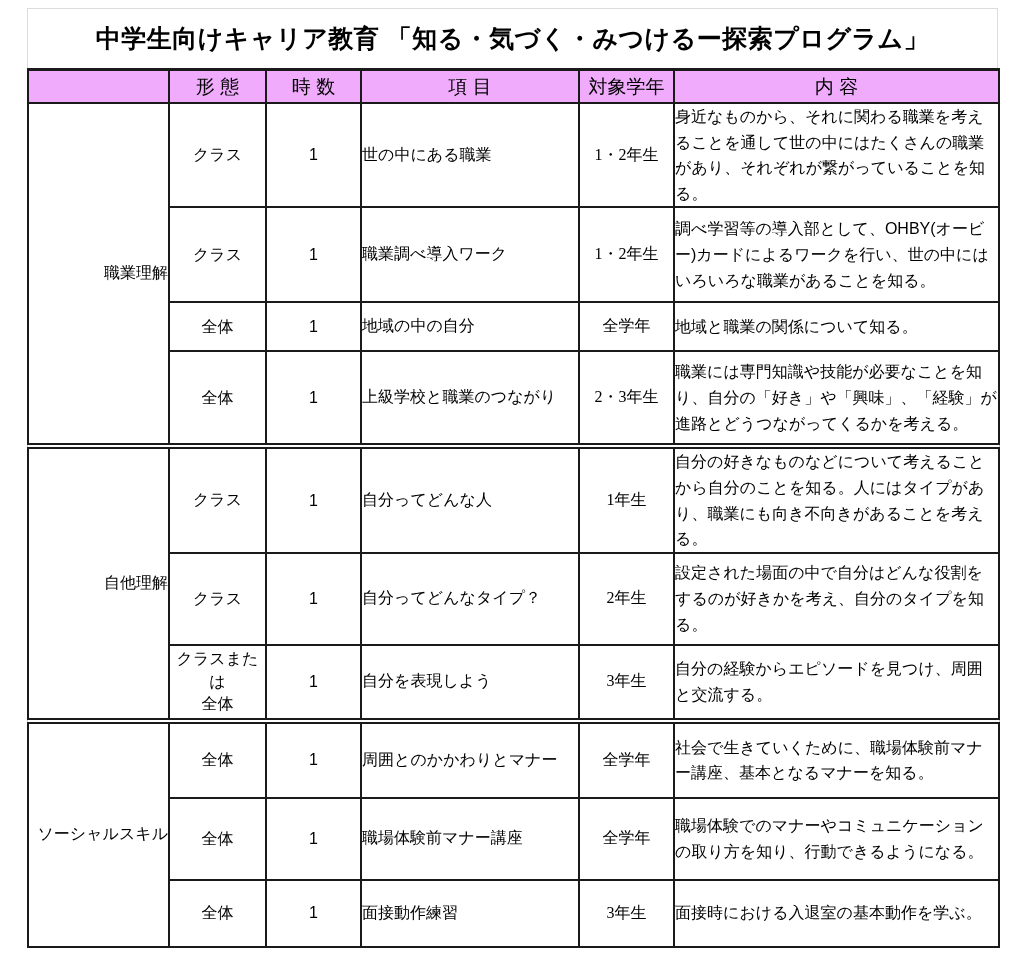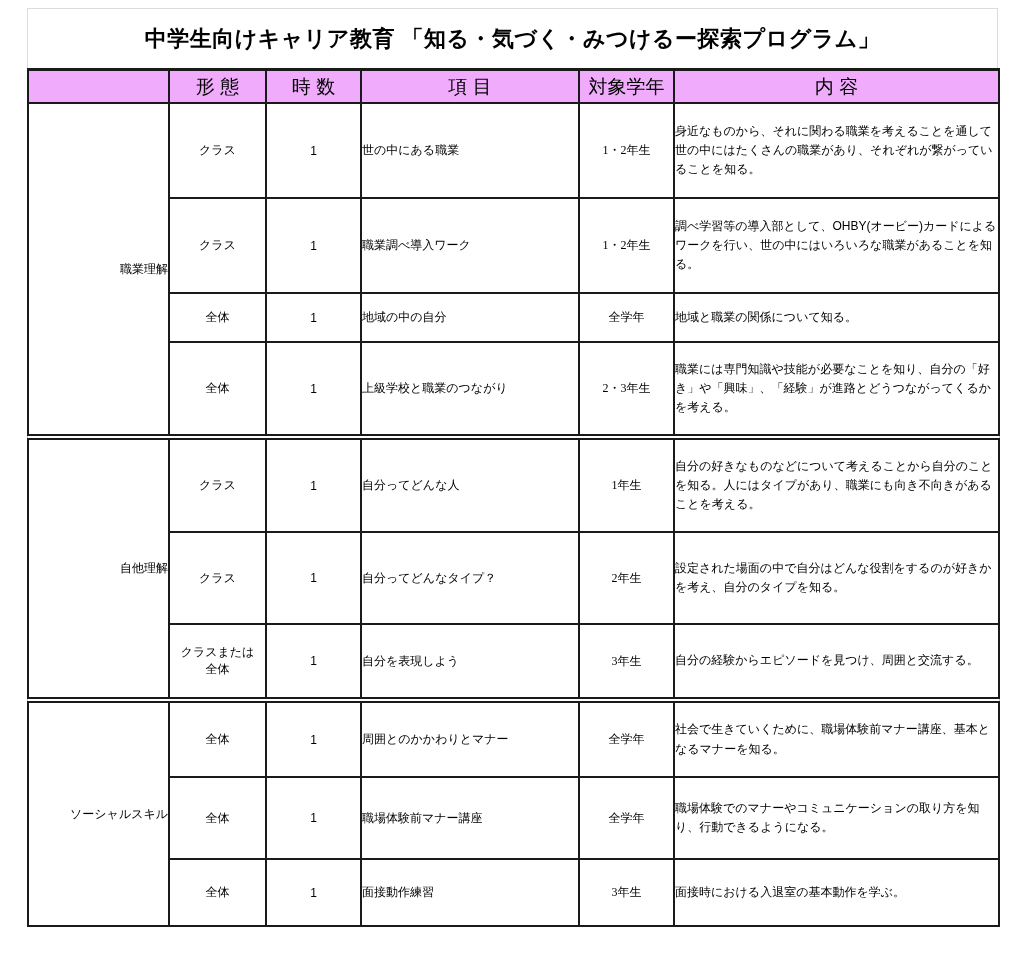--- a/index.html
+++ b/index.html
@@ -24,21 +24,21 @@
     height: 60px;
     box-sizing: border-box;
     border: 1px solid #dcdcdc;
     border-bottom: none;
     display: flex;
     align-items: center;
     justify-content: center;
     background: #ffffff;
   }
   .title-text {
-    font-size: 22px;
+    font-size: 25px;
     font-weight: bold;
     letter-spacing: 0.5px;
     white-space: nowrap;
   }
   table.program {
     position: absolute;
     left: 27px;
     top: 68px;
     width: 971px;
     border-collapse: collapse;
@@ -53,21 +53,21 @@
     border-top-width: 3px;
     height: 31px;
     padding: 0;
     font-size: 19px;
     font-weight: normal;
     text-align: center;
     vertical-align: middle;
   }
   table.program td {
     padding: 0;
-    font-size: 12px;
+    font-size: 16px;
     vertical-align: middle;
     background: #ffffff;
   }
   td.cat   { text-align: right; font-size: 16px; }
   td.fmt   { text-align: center; white-space: pre-line; line-height: 1.4; }
   td.hrs   { text-align: center; font-size: 17px; }
   td.item  { text-align: left; padding-left: 7px; }
   td.grade { text-align: center; font-family: Liberation Serif, serif; }
   td.content {
     text-align: left;

